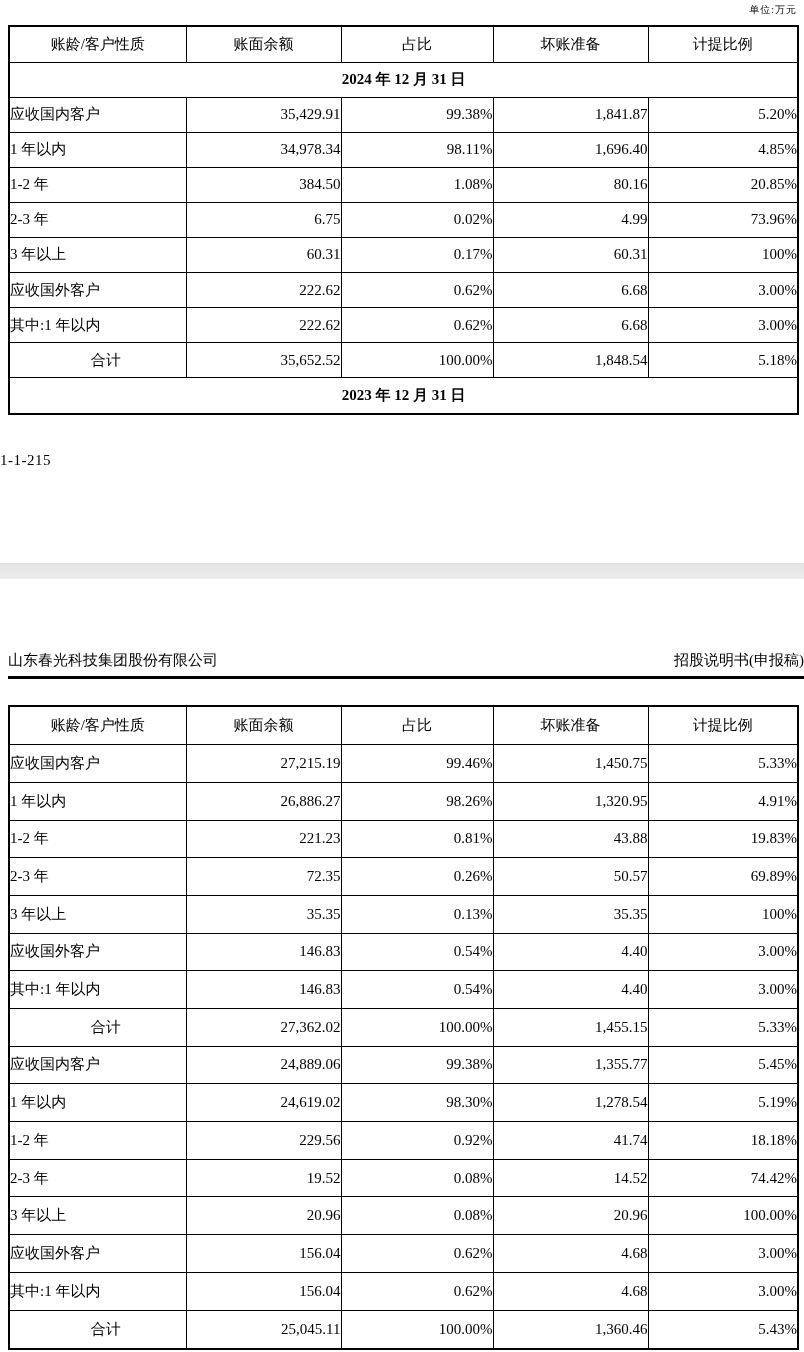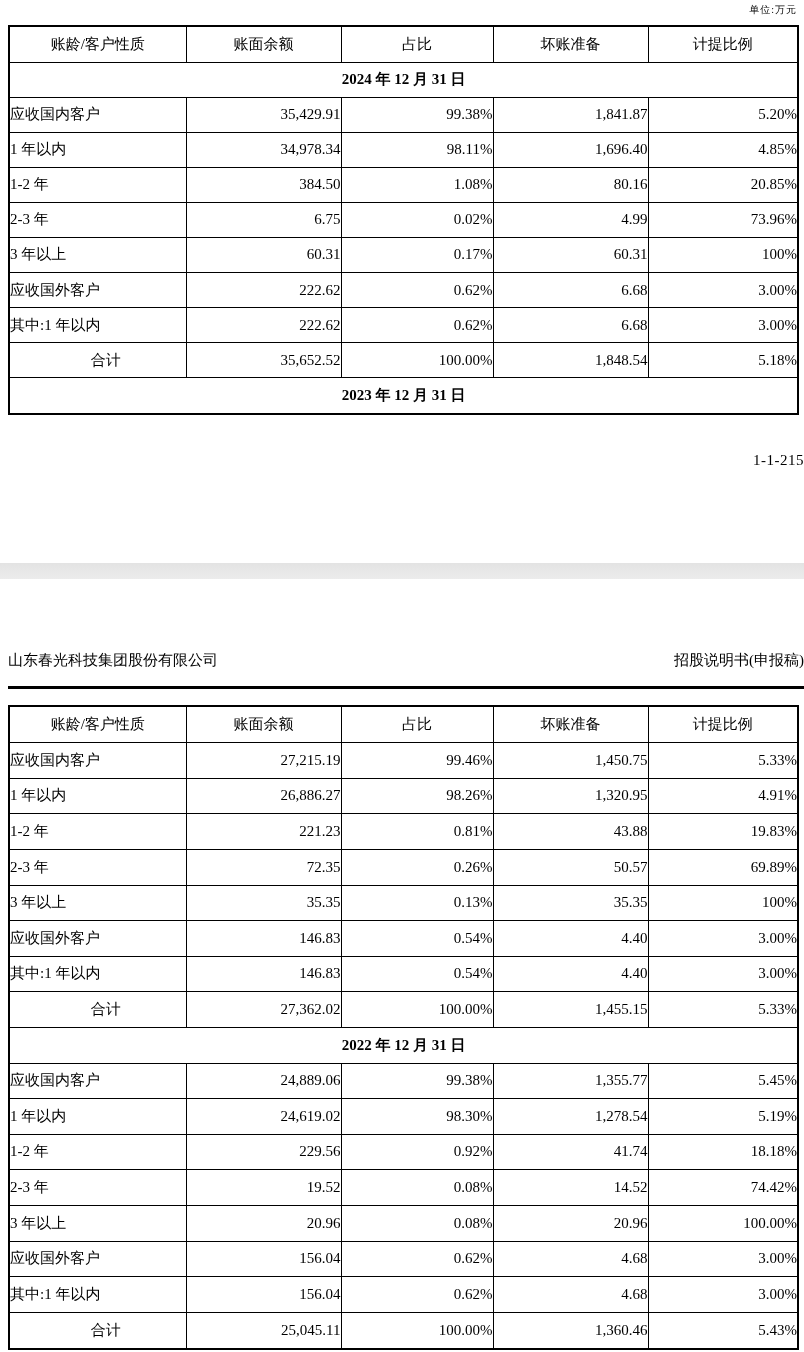--- a/index.html
+++ b/index.html
@@ -23,30 +23,30 @@
     border:1px solid #000;font-size:15px;line-height:1.15;
     overflow:hidden;white-space:nowrap;padding:0;vertical-align:middle;
   }
   td.th{font-weight:normal;text-align:center;}
   td.section{font-weight:bold;text-align:center;font-size:15.5px;}
   td.lbl{text-align:left;padding-left:5px;}
   td.num{text-align:right;padding-right:6px;}
   tr.bold td{font-weight:normal;}
   tr.total td.lbl{text-align:center;padding-left:16px;}
   .page-num{
-    position:absolute;top:452px;left:0;width:804px;text-align:right;font-size:15px;letter-spacing:0.5px;
+    position:absolute;top:452px;left:0;width:804px;text-align:left;font-size:15px;letter-spacing:0.5px;
   }
   .page-break{
     position:absolute;top:563px;left:0;width:804px;height:16px;
     background:linear-gradient(#e3e3e3,#ececec);
   }
   .doc-header{
     position:absolute;top:651px;left:8px;right:0;
     display:flex;justify-content:space-between;align-items:flex-end;
-    font-size:15px;padding-bottom:16px;border-bottom:3px solid #000;
+    font-size:15px;padding-bottom:6px;border-bottom:3px solid #000;
   }
 </style>
 </head>
 <body>
 
 <div class="unit-label">单位:万元</div>
 
 <table class="fin" id="table-1">
   <colgroup>
       <col class="c1">
@@ -202,23 +202,20 @@
     <td class="num">4.40</td>
     <td class="num">3.00%</td>
   </tr>
   <tr class="bold total">
     <td class="lbl">合计</td>
     <td class="num">27,362.02</td>
     <td class="num">100.00%</td>
     <td class="num">1,455.15</td>
     <td class="num">5.33%</td>
   </tr>
-  <tr>
-    <td class="section" colspan="5">2022 年 12 月 31 日</td>
-  </tr>
   <tr class="bold">
     <td class="lbl">应收国内客户</td>
     <td class="num">24,889.06</td>
     <td class="num">99.38%</td>
     <td class="num">1,355.77</td>
     <td class="num">5.45%</td>
   </tr>
   <tr>
     <td class="lbl">1 年以内</td>
     <td class="num">24,619.02</td>

